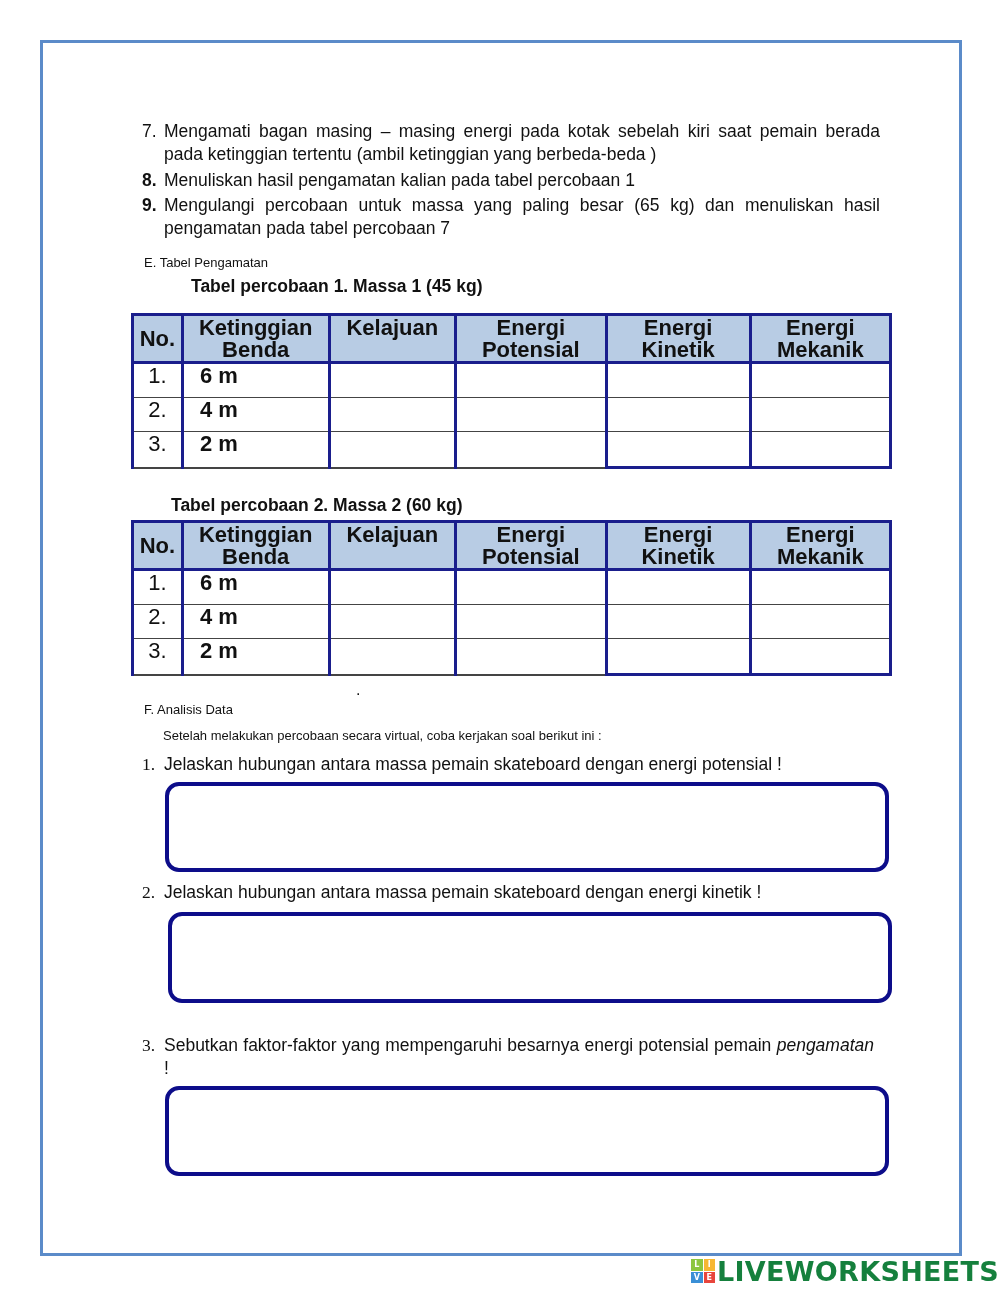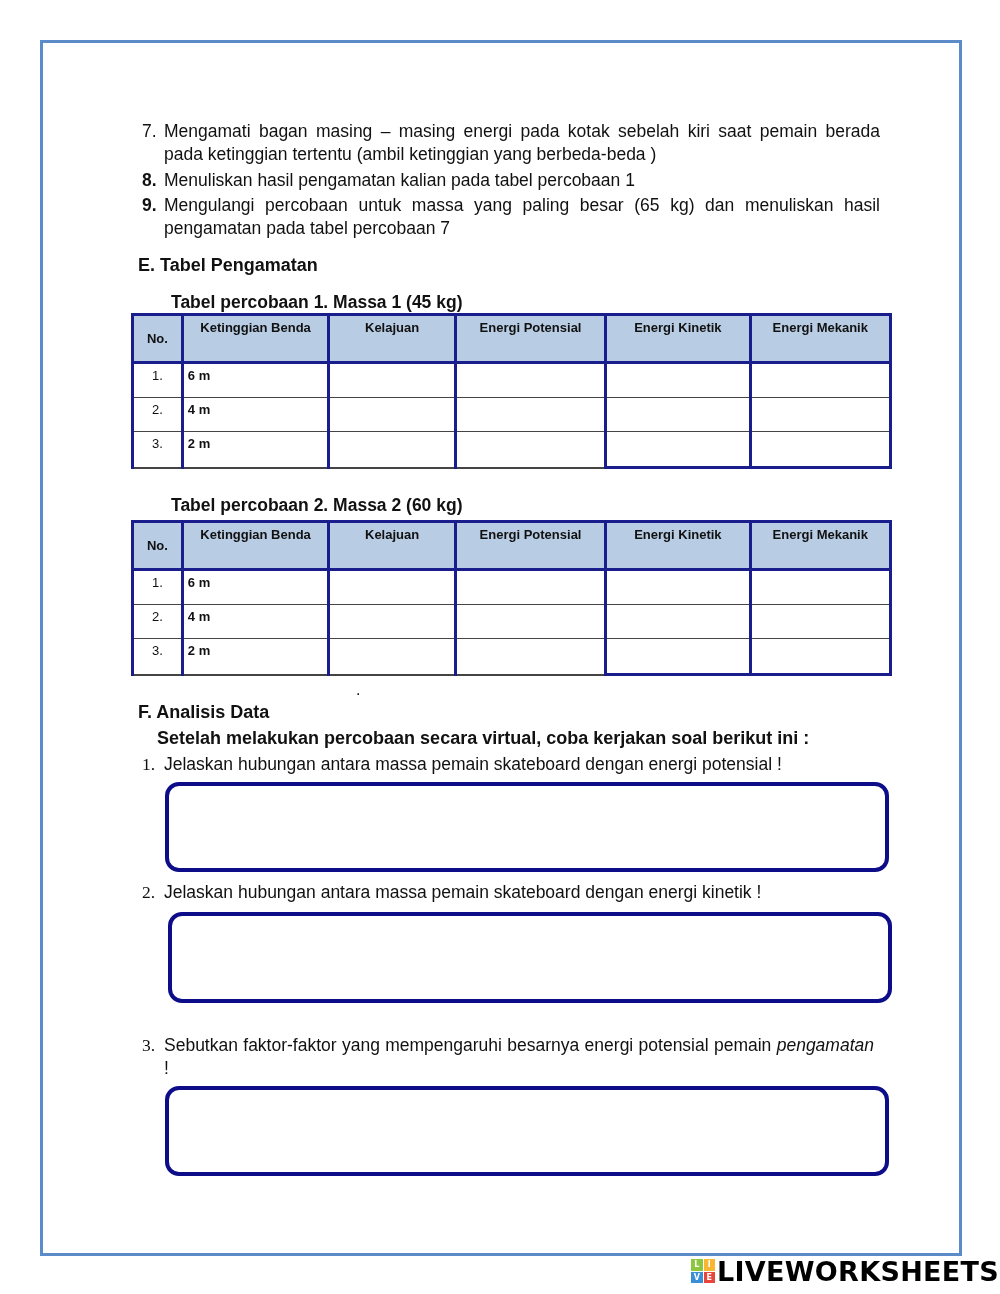--- a/index.html
+++ b/index.html
@@ -4,40 +4,40 @@
 <style>
   html, body { margin:0; padding:0; background:#ffffff; }
   body { width:1000px; height:1294px; position:relative; overflow:hidden;
          font-family:"Liberation Sans", sans-serif; color:#111; }
   .page-border { position:absolute; left:40px; top:40px; width:916px; height:1210px;
          border:3px solid #5b8bc9; box-sizing:content-box; }
   .item { position:absolute; left:142px; width:738px; font-size:17.5px; line-height:23px; }
   .item .num { position:absolute; left:0; top:0; }
   .item .txt { margin-left:22px; text-align:justify; text-align-last:left; }
   b { font-weight:normal; }
-  .heading { position:absolute; left:138px; font-size:18px; font-weight:bold; }
+  .heading { position:absolute; left:144px; font-size:13px; font-weight:normal; }
   .tcap { position:absolute; left:171px; font-size:17.5px; font-weight:bold; }
-  table.obs { position:absolute; left:131px; width:761px; border-collapse:collapse; font-size:13px; }
+  table.obs { position:absolute; left:131px; width:761px; border-collapse:collapse; font-size:22px; }
   table.obs th { background:#b8cce4; font-weight:bold; text-align:center; vertical-align:top;
          border:3px solid #1a1e8c; line-height:22px; padding:1px 2px 0 2px; height:44px; }
   table.obs th.no { vertical-align:middle; }
   table.obs td { border-left:3px solid #1a1e8c; border-right:3px solid #1a1e8c;
          border-bottom:1px solid #444; height:33px; padding:0 4px; vertical-align:top; line-height:24px; }
   table.obs tr:last-child td { border-bottom:2px solid #444; }
   table.obs td.no { text-align:center; }
-  table.obs td.h { font-weight:bold; padding-left:4px; }
+  table.obs td.h { font-weight:bold; padding-left:16px; }
   table.obs tr:last-child td.ek, table.obs tr:last-child td.em { border-bottom:3px solid #1a1e8c; height:34px; }
   .ansbox { position:absolute; border:4px solid #0d0d8a; border-radius:14px; background:#fff; box-sizing:border-box; }
   .ansbox textarea { width:100%; height:100%; border:none; outline:none; resize:none; background:transparent;
          font-family:"Liberation Sans", sans-serif; font-size:16px; padding:8px 12px; box-sizing:border-box; }
   .serifnum { font-family:"Liberation Serif", serif; }
   .logo { position:absolute; left:691px; top:1256px; height:30px; display:flex; align-items:center; }
   .logo-icon { width:24px; height:24px; display:grid; grid-template-columns:1fr 1fr; grid-template-rows:1fr 1fr; gap:1px; margin-right:2px; }
   .logo-icon span { font-size:8px; font-weight:bold; color:#fff; display:flex; align-items:center; justify-content:center; font-family:"DejaVu Sans", sans-serif; }
-  .logo-text { font-family:"DejaVu Sans", sans-serif; font-weight:bold; font-size:27px; color:#000000; letter-spacing:0.3px; }
+  .logo-text { font-family:"DejaVu Sans", sans-serif; font-weight:bold; font-size:27px; color:#15803d; letter-spacing:0.3px; }
   .dot { position:absolute; left:356px; top:681px; font-size:16px; }
 </style>
 </head>
 <body>
 
 <div class="page-border"></div>
 
 <div class="item" style="top:120px;">
   <span class="num">7.</span>
   <div class="txt">Mengamati bagan masing – masing energi pada kotak sebelah kiri saat pemain berada pada ketinggian tertentu (ambil  ketinggian yang berbeda-beda )</div>
@@ -46,21 +46,21 @@
   <span class="num" style="font-weight:bold;">8.</span>
   <div class="txt"><span>Menuliskan hasil pengamatan kalian pada </span><b>tabel percobaan 1</b></div>
 </div>
 <div class="item" style="top:194px;">
   <span class="num" style="font-weight:bold;">9.</span>
   <div class="txt"><span>Mengulangi percobaan untuk massa yang paling besar (65 kg) dan menuliskan hasil pengamatan pada </span><b>tabel percobaan 7</b></div>
 </div>
 
 <div class="heading" style="top:255px;">E.  Tabel Pengamatan</div>
 
-<div class="tcap" style="top:292px;">Tabel percobaan 1. Massa 1 (45 kg)</div>
+<div class="tcap" style="top:276px;margin-left:20px;">Tabel percobaan 1. Massa 1 (45 kg)</div>
 <table class="obs" style="top:313px;">
   <colgroup>
     <col style="width:50px">
       <col style="width:147px">
       <col style="width:127px">
       <col style="width:151px">
       <col style="width:145px">
       <col style="width:141px">
   </colgroup>
   <thead>

